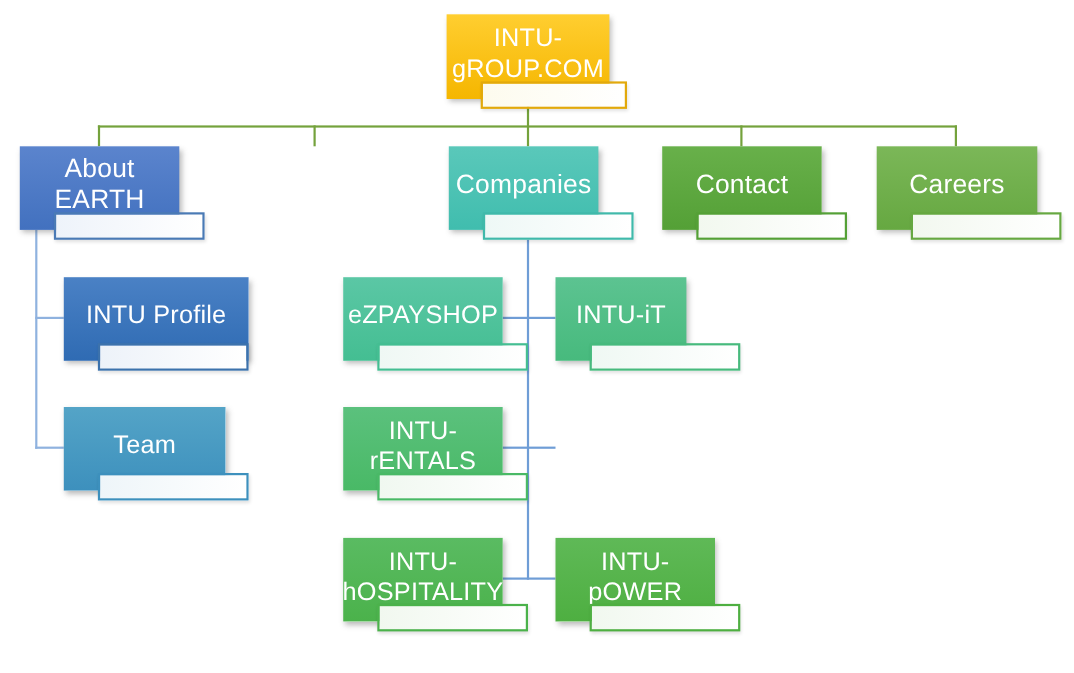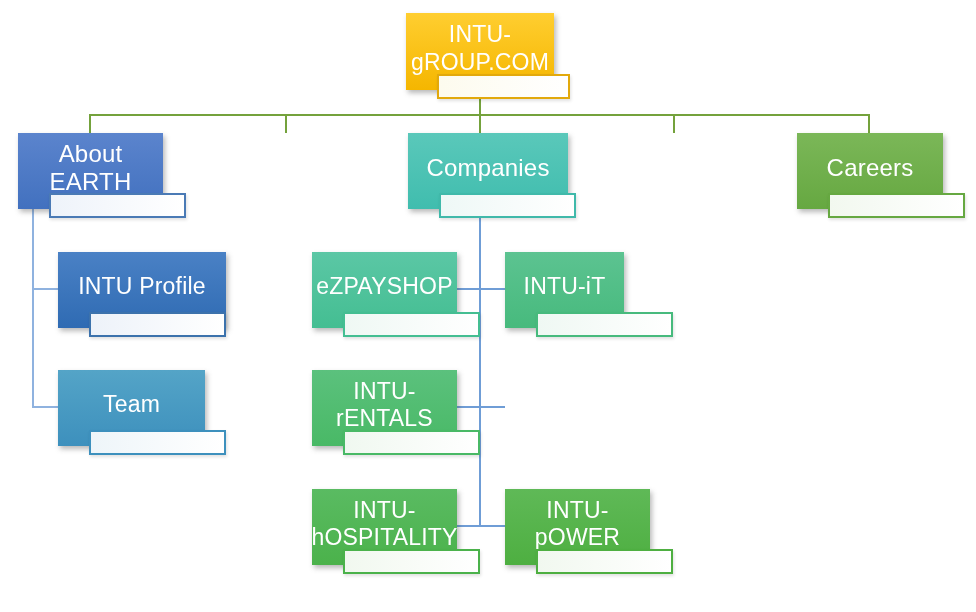--- a/index.html
+++ b/index.html
@@ -64,26 +64,31 @@
     <div class="tag" style="border-color: rgb(226, 169, 12); background: linear-gradient(90deg, rgb(253, 251, 238) 0%, rgb(255, 255, 255) 100%);"></div>
   </div>
 
   <div class="node lvl2" style="left:18px;top:133px;width:145px;height:76px">
     <div class="box" style="background: linear-gradient(rgb(91, 132, 205) 0%, rgb(66, 113, 191) 100%);"></div>
     <div class="lbl">About EARTH</div>
     <div class="tag" style="border-color: rgb(74, 122, 181); background: linear-gradient(90deg, rgb(238, 243, 250) 0%, rgb(255, 255, 255) 100%);"></div>
   </div>
 
 
-  <div class="node lvl2" style="left:408px;top:133px;width:160px;height:76px">
+  <div class="node lvl2" style="left:408px;top:133px;width:136px;height:76px">
     <div class="box" style="background: linear-gradient(rgb(90, 200, 186) 0%, rgb(64, 189, 174) 100%);"></div>
     <div class="lbl">Companies</div>
     <div class="tag" style="border-color: rgb(64, 185, 170); background: linear-gradient(90deg, rgb(238, 248, 246) 0%, rgb(255, 255, 255) 100%);"></div>
   </div>
 
+  <div class="node lvl2" style="left:602px;top:133px;width:145px;height:76px">
+    <div class="box" style="background: linear-gradient(rgb(104, 176, 74) 0%, rgb(84, 160, 54) 100%);"></div>
+    <div class="lbl">Contact</div>
+    <div class="tag" style="border-color: rgb(84, 160, 54); background: linear-gradient(90deg, rgb(242, 248, 239) 0%, rgb(255, 255, 255) 100%);"></div>
+  </div>
 
   <div class="node lvl2" style="left:797px;top:133px;width:146px;height:76px">
     <div class="box" style="background: linear-gradient(rgb(123, 183, 88) 0%, rgb(102, 168, 65) 100%);"></div>
     <div class="lbl">Careers</div>
     <div class="tag" style="border-color: rgb(102, 168, 65); background: linear-gradient(90deg, rgb(242, 248, 239) 0%, rgb(255, 255, 255) 100%);"></div>
   </div>
 
   <div class="node" style="left:58px;top:252px;width:168px;height:76px">
     <div class="box" style="background: linear-gradient(rgb(74, 129, 197) 0%, rgb(47, 107, 179) 100%);"></div>
     <div class="lbl">INTU Profile</div>

